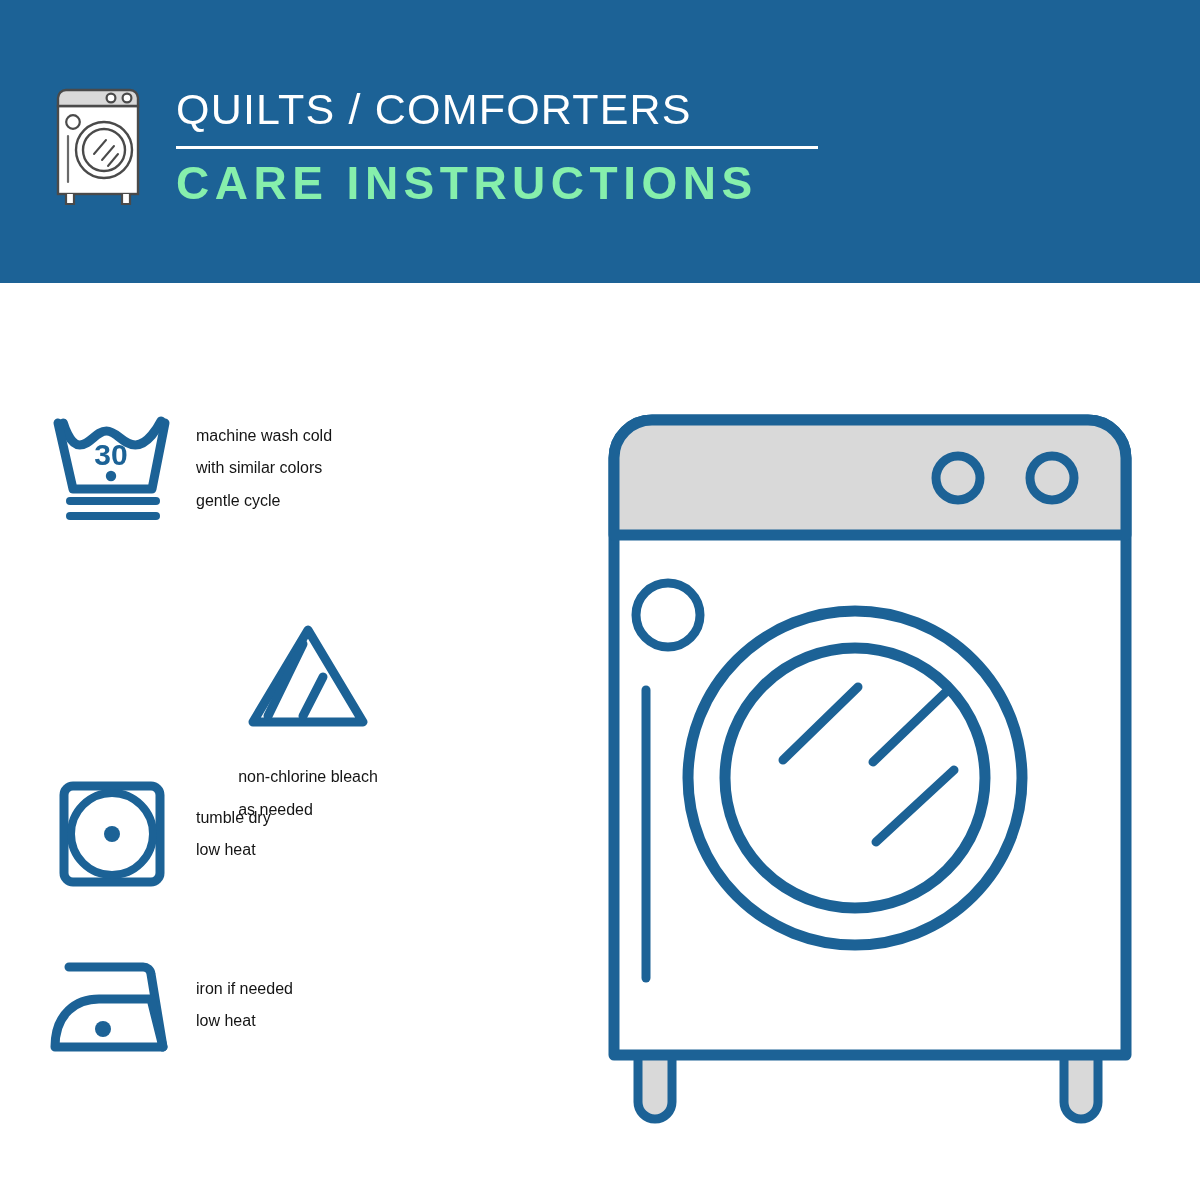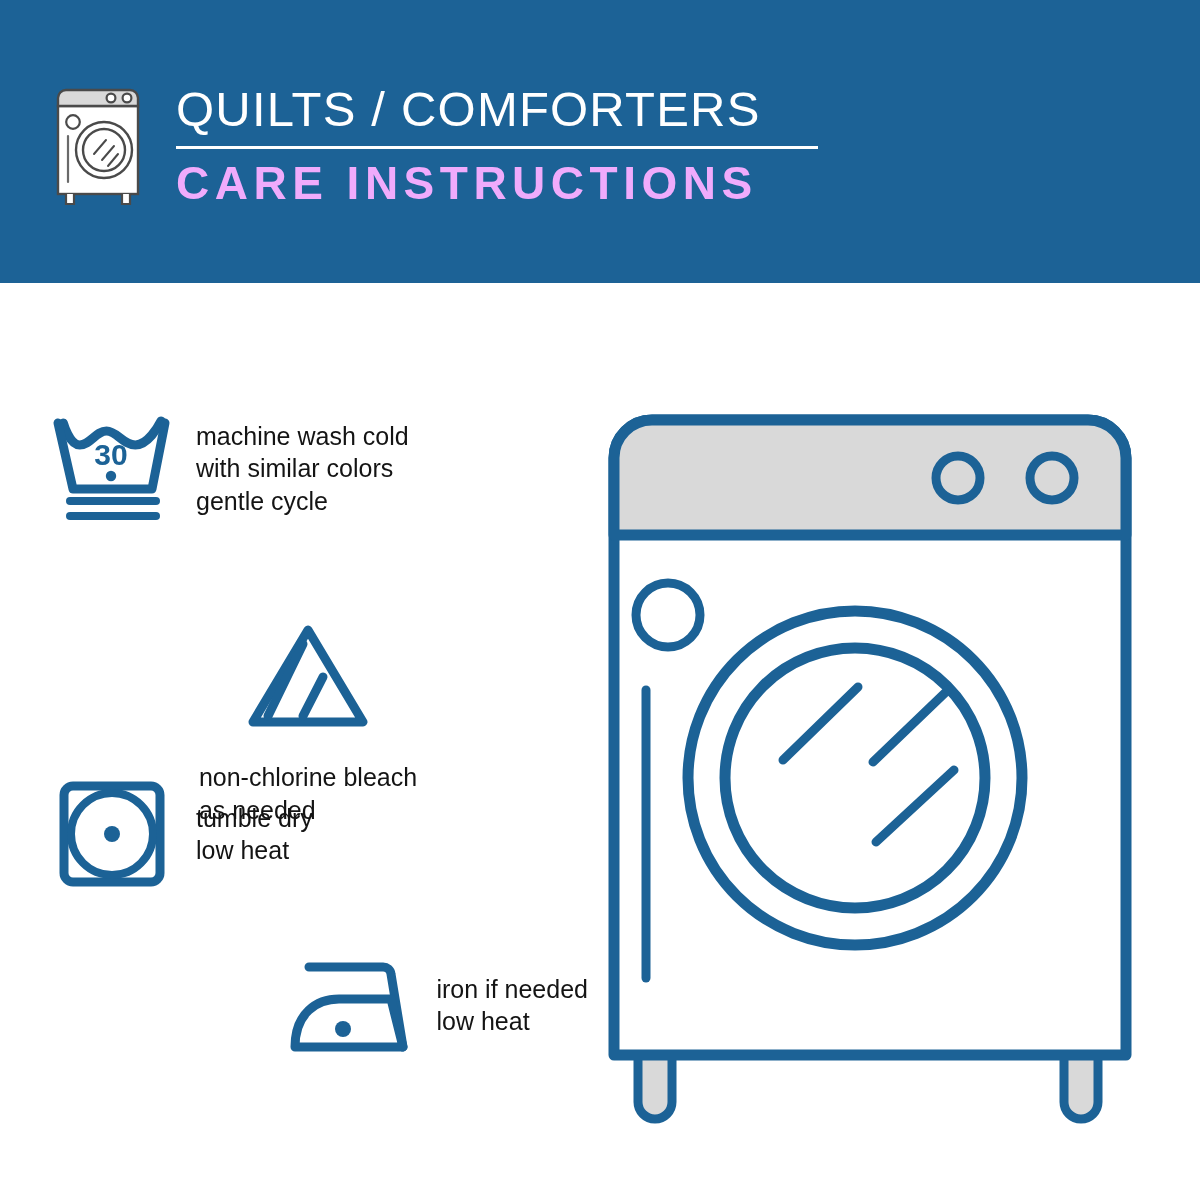--- a/index.html
+++ b/index.html
@@ -36,35 +36,35 @@
     height: 132px;
     flex: 0 0 auto;
   }
   .title-block {
     margin-left: 22px;
     display: flex;
     flex-direction: column;
   }
   .title-line1 {
     color: #ffffff;
-    font-size: 49px;
+    font-size: 43px;
     line-height: 62px;
     font-weight: 300;
     letter-spacing: 1.2px;
     white-space: nowrap;
   }
   .title-divider {
     width: 642px;
     height: 3px;
     background: #ffffff;
     margin-top: 6px;
     margin-bottom: 8px;
   }
   .title-line2 {
-    color: #f0abfc;
+    color: #86efac;
     font-size: 46px;
     line-height: 52px;
     font-weight: 700;
     letter-spacing: 5.5px;
     white-space: nowrap;
   }
 
   
   .care-list {
     position: absolute;
@@ -77,31 +77,31 @@
     position: absolute;
     left: 0;
     width: 560px;
     display: flex;
     align-items: center;
     padding-left: 28px;
   }
   .care-row.r0 { top: 128px; }
   .care-row.r1 { top: 310px; flex-direction: column; }
   .care-row.r2 { top: 495px; }
-  .care-row.r3 { top: 672px; justify-content: flex-end; }
+  .care-row.r3 { top: 672px; }
 
   .care-symbol {
     width: 168px;
     flex: 0 0 168px;
     display: flex;
     justify-content: center;
     align-items: center;
   }
   .care-text {
-    font-size: 25px;
+    font-size: 16px;
     line-height: 32.5px;
     color: #141414;
     font-weight: 400;
     white-space: pre-line;
   }
 
   
   .machine-wrap {
     position: absolute;
     left: 600px;

